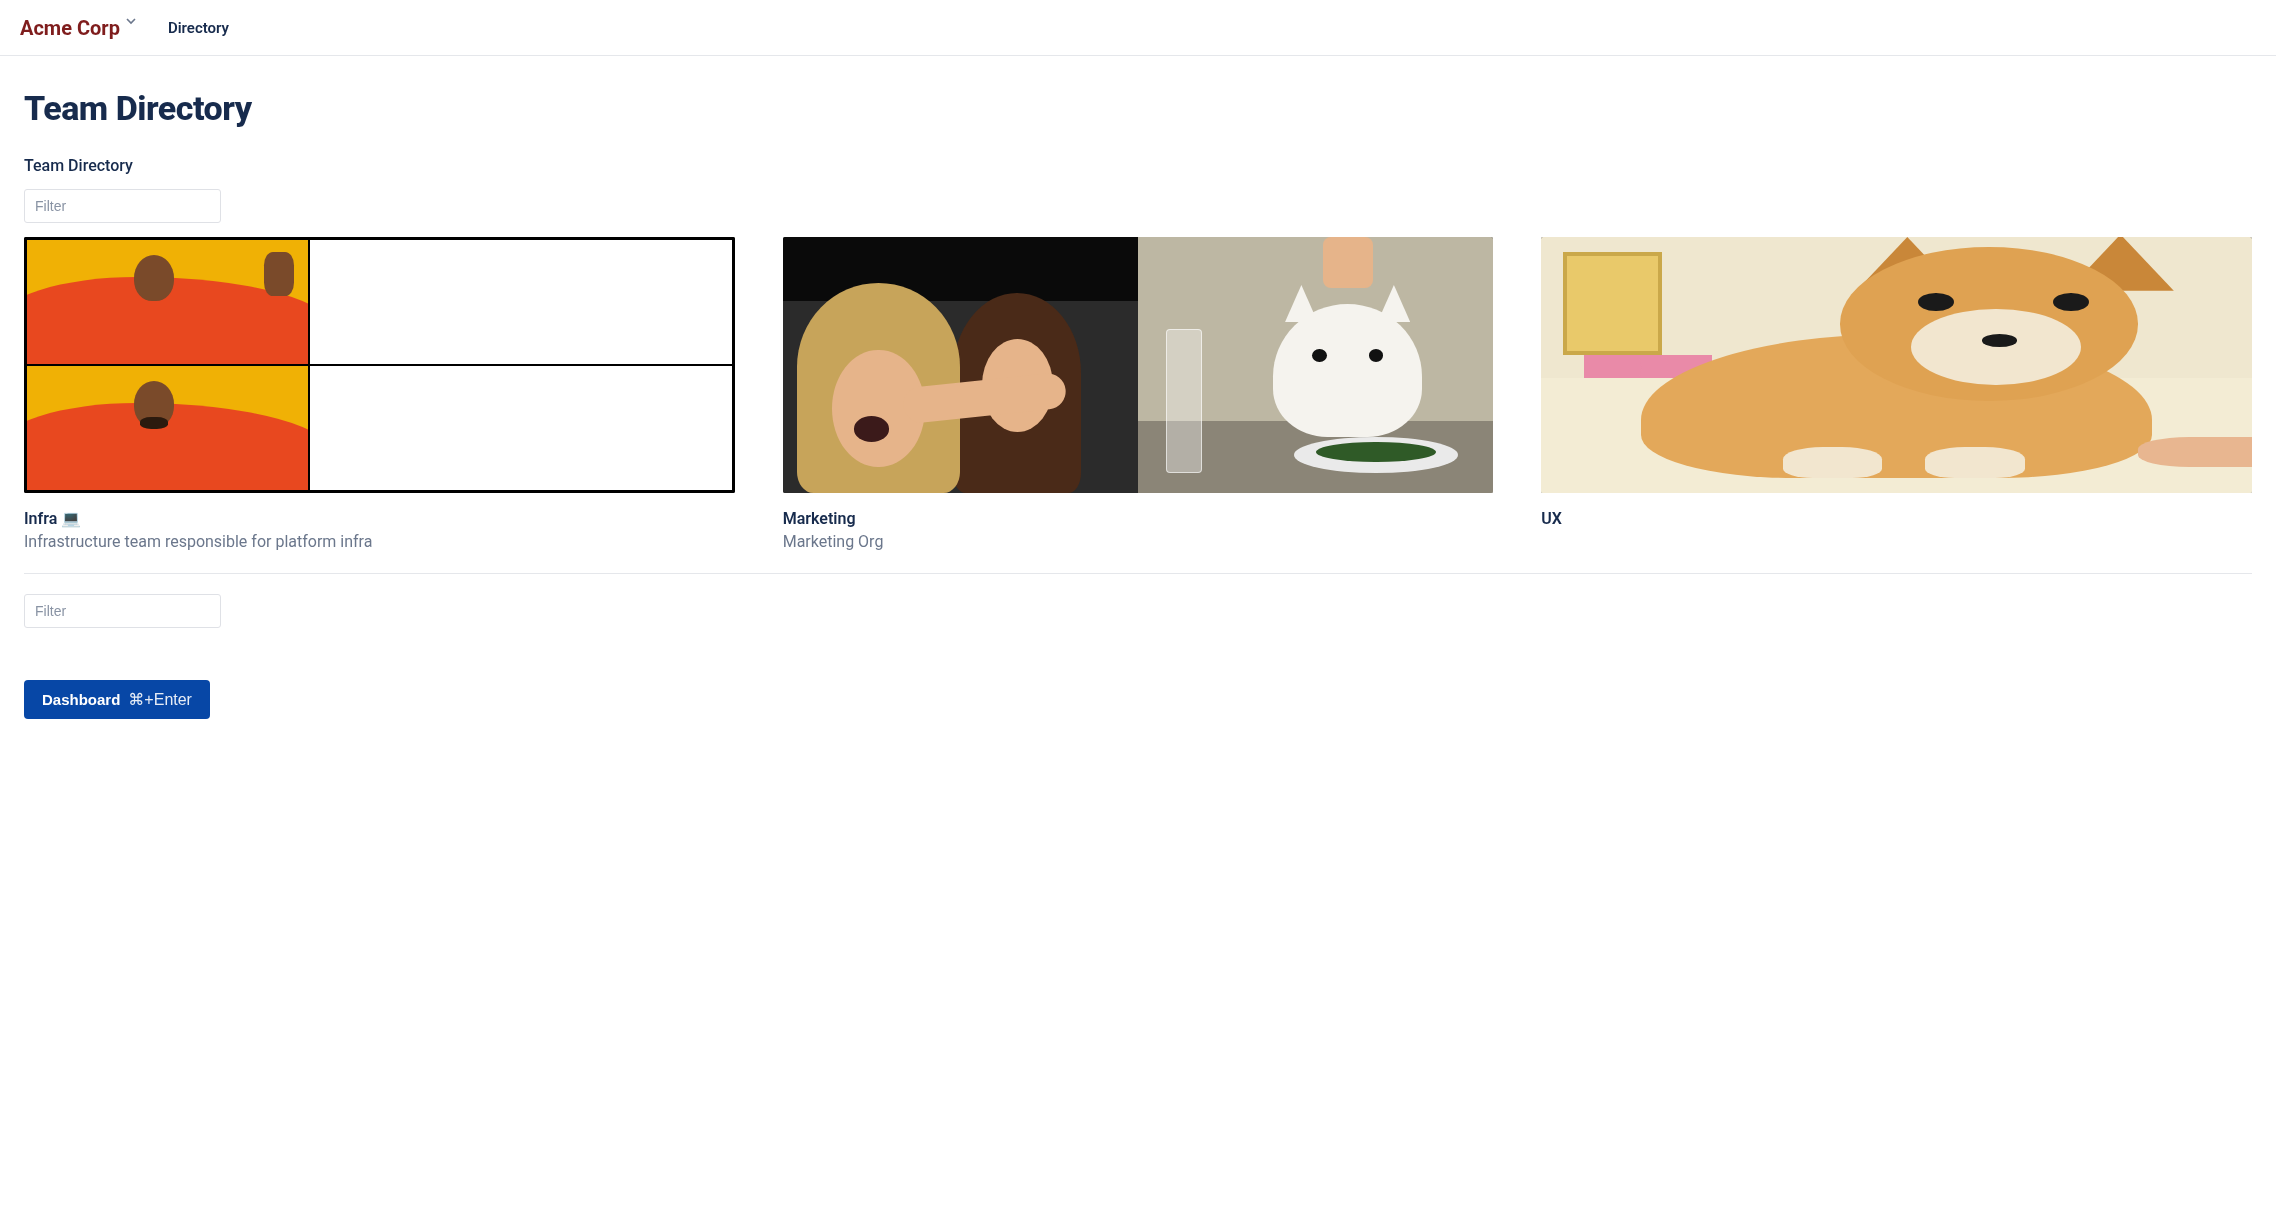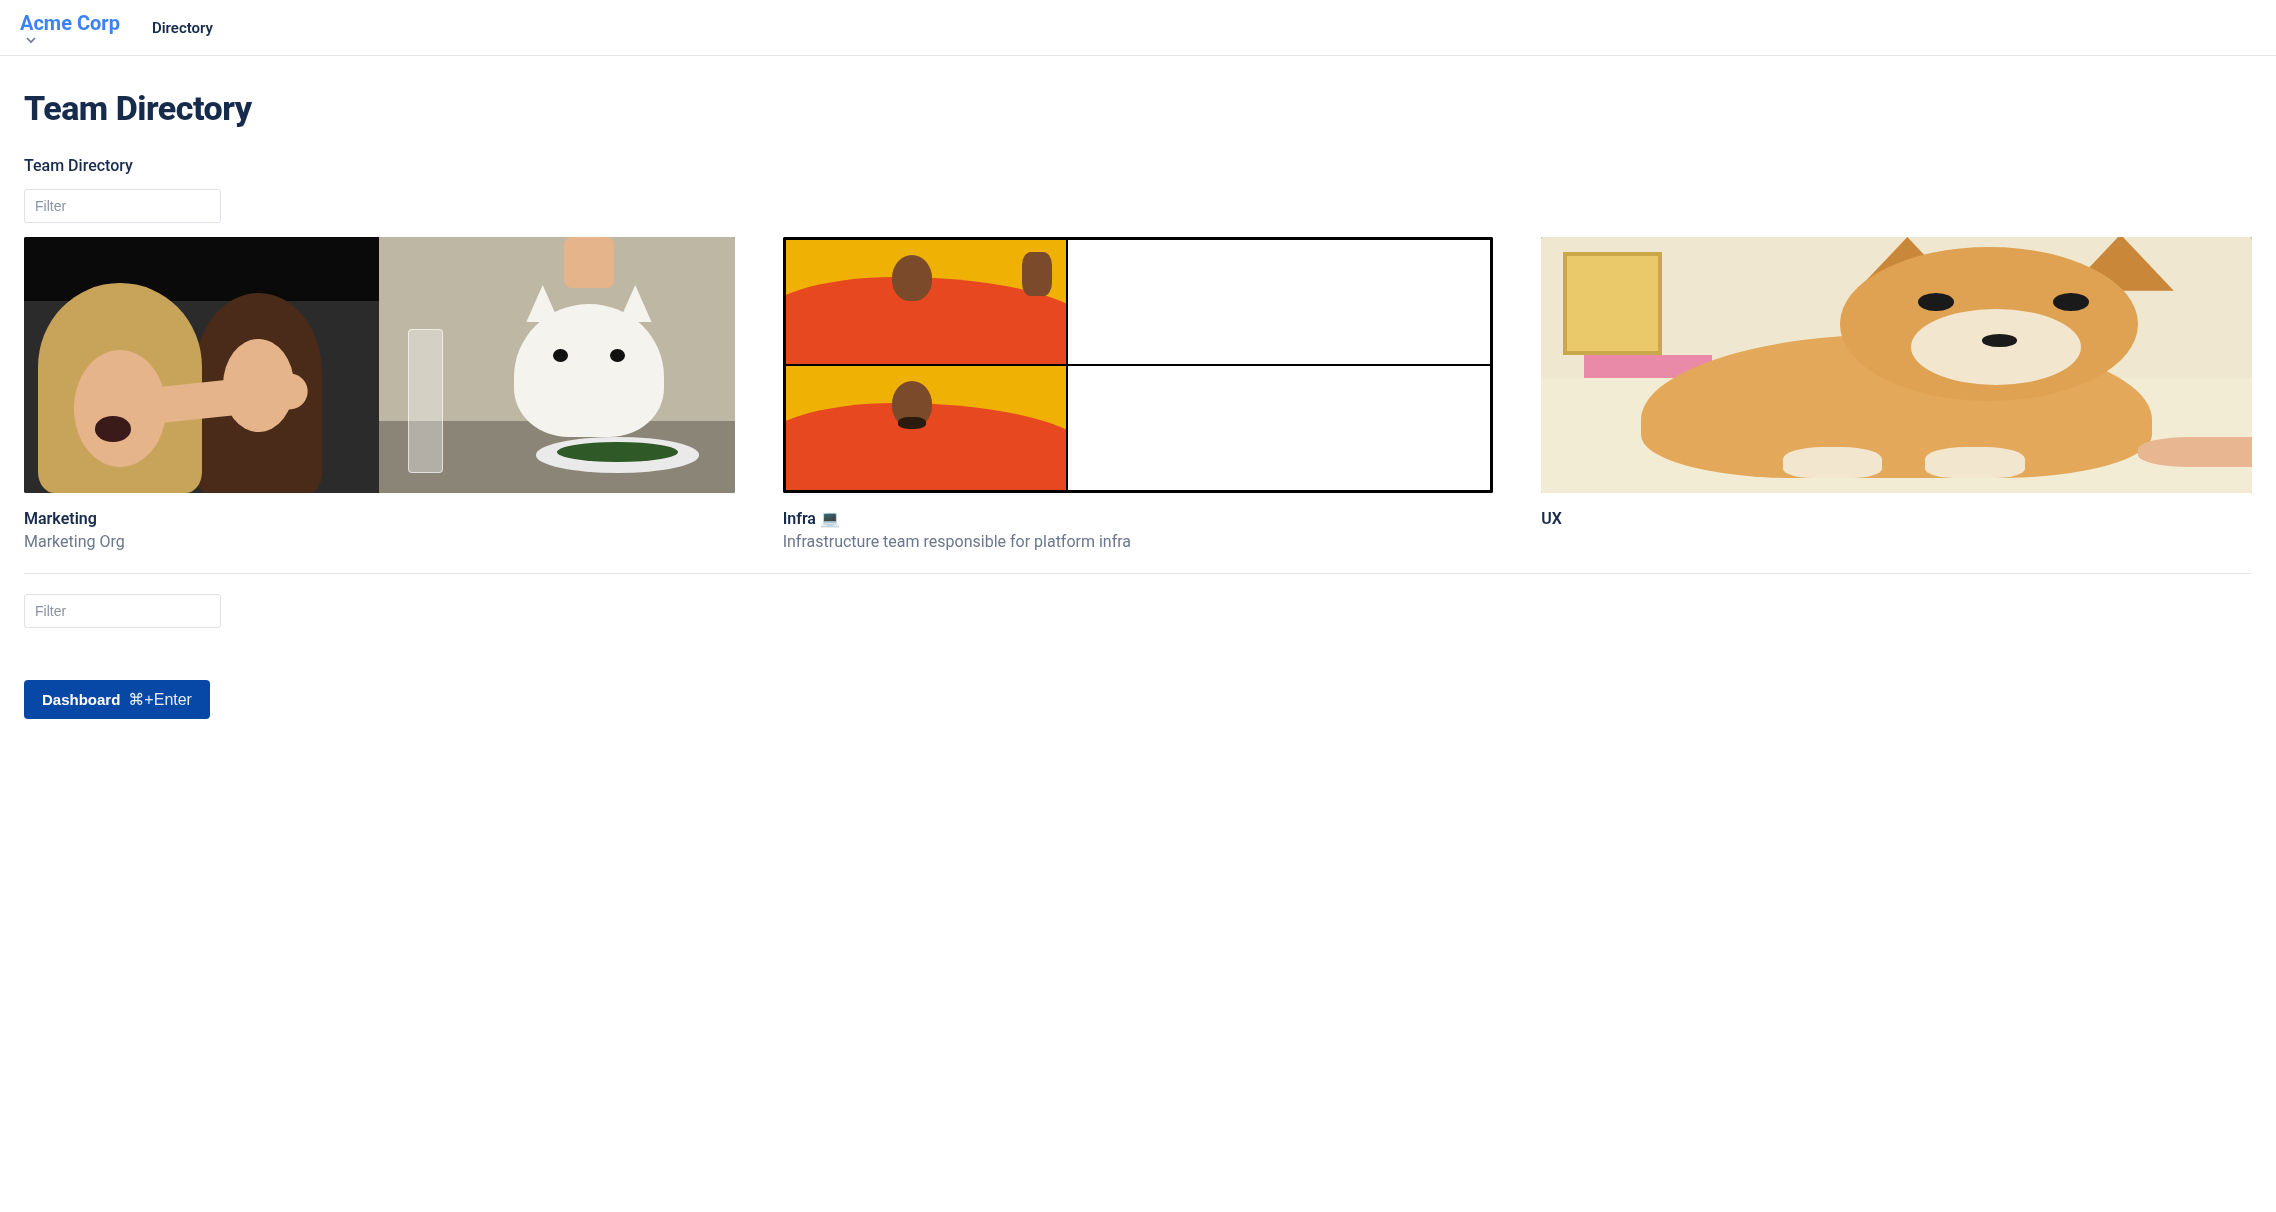--- a/index.html
+++ b/index.html
@@ -18,23 +18,22 @@
     align-items: center;
     height: 56px;
     padding: 0 20px;
     border-bottom: 1px solid #e5e7eb;
   }
   .brand {
     display: flex;
     align-items: flex-start;
     font-size: 20px;
     font-weight: 700;
-    color: #3b82f6;
+    color: #7f1d1d;
     cursor: pointer;
-    flex-direction: column;
   }
   .brand .caret {
     margin-left: 6px;
     color: #6B778C;
   }
   .nav-item {
     margin-left: 32px;
     font-size: 15px;
     font-weight: 600;
     color: #172B4D;
@@ -329,20 +328,42 @@
 
   <h1 class="page-title">Team Directory</h1>
 
   <div class="section-label">Team Directory</div>
 
   <div class="filter-wrap">
     <input type="text" class="filter" placeholder="Filter" style="">
   </div>
 
   <div class="teams-grid">
+
+    <div class="team-card">
+      <div class="team-image">
+        <div class="drake">
+          <div class="cell panel-img">
+            <div class="orange-shape"></div>
+            <div class="head"></div>
+            <div class="hand-block"></div>
+          </div>
+          <div class="cell panel-white"></div>
+          <div class="cell panel-img">
+            <div class="orange-shape"></div>
+            <div class="head">
+                <div class="beard"></div>
+              </div>
+          </div>
+          <div class="cell panel-white"></div>
+        </div>
+      </div>
+      <div class="team-title">Infra 💻</div>
+      <div class="team-subtitle">Infrastructure team responsible for platform infra</div>
+    </div>
 
     <div class="team-card">
       <div class="team-image">
         <div class="wyac">
           <div class="left">
             <div class="hair2"></div>
             <div class="face2"></div>
             <div class="hair1"></div>
             <div class="face1"></div>
             <div class="mouth"></div>
@@ -360,42 +381,20 @@
             </div>
           </div>
         </div>
       </div>
       <div class="team-title">Marketing</div>
       <div class="team-subtitle">Marketing Org</div>
     </div>
 
     <div class="team-card">
       <div class="team-image">
-        <div class="drake">
-          <div class="cell panel-img">
-            <div class="orange-shape"></div>
-            <div class="head"></div>
-            <div class="hand-block"></div>
-          </div>
-          <div class="cell panel-white"></div>
-          <div class="cell panel-img">
-            <div class="orange-shape"></div>
-            <div class="head">
-                <div class="beard"></div>
-              </div>
-          </div>
-          <div class="cell panel-white"></div>
-        </div>
-      </div>
-      <div class="team-title">Infra 💻</div>
-      <div class="team-subtitle">Infrastructure team responsible for platform infra</div>
-    </div>
-
-    <div class="team-card">
-      <div class="team-image">
         <div class="doge">
           <div class="wallstrip"></div>
           <div class="flowers"></div>
           <div class="couch"></div>
           <div class="body"></div>
           <div class="ear l"></div>
           <div class="ear r"></div>
           <div class="head"></div>
           <div class="muzzle"></div>
           <div class="eye l"></div>

